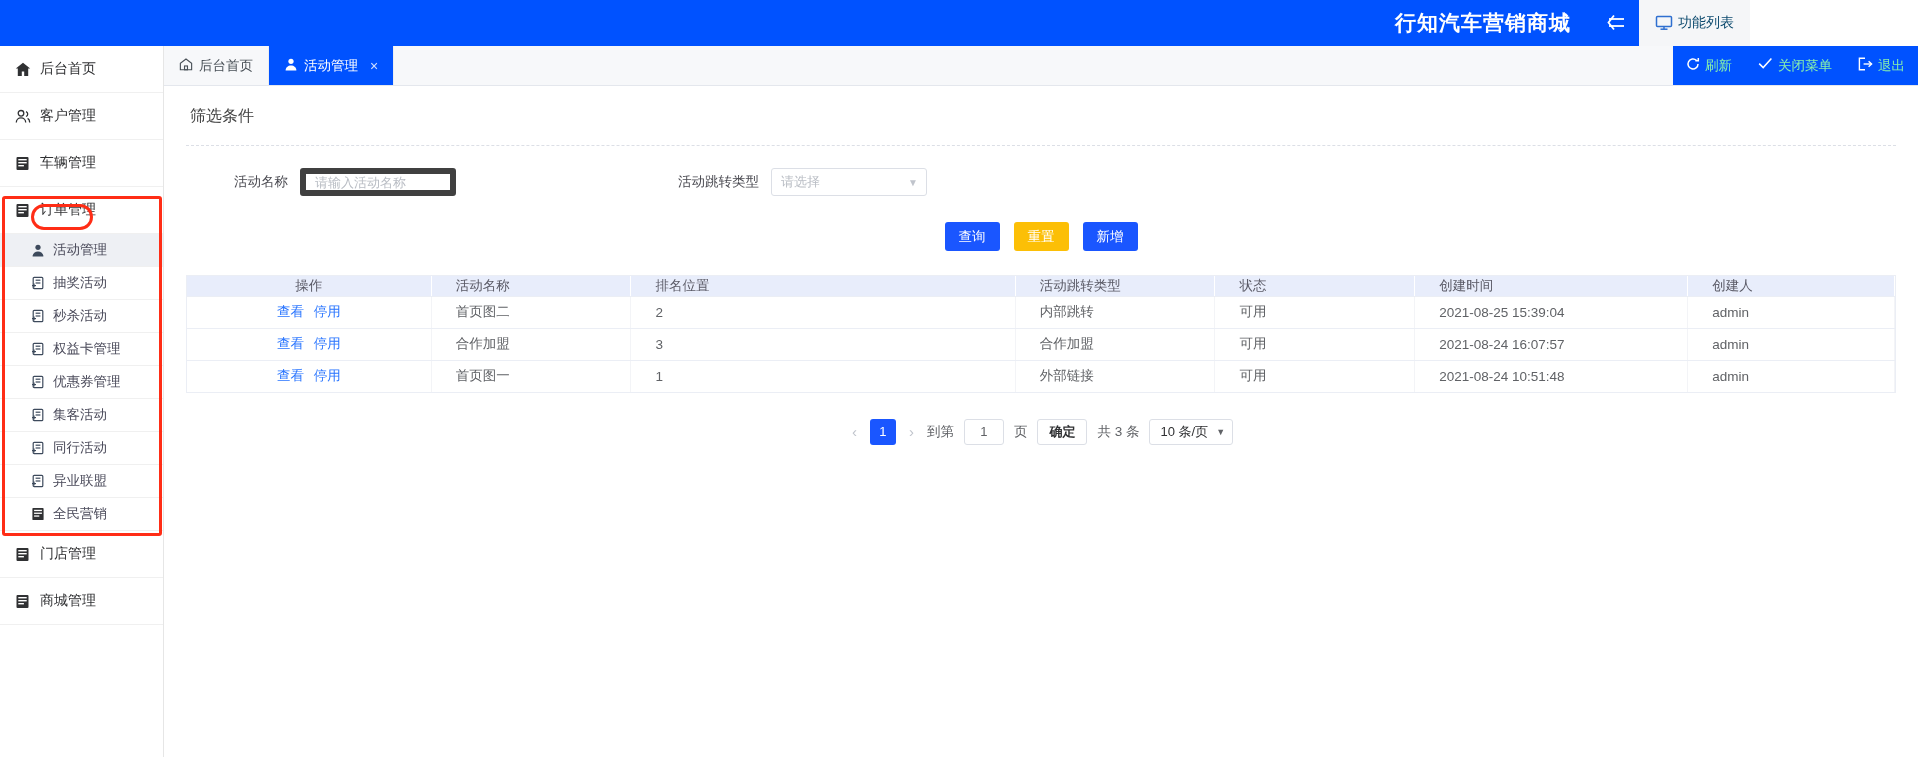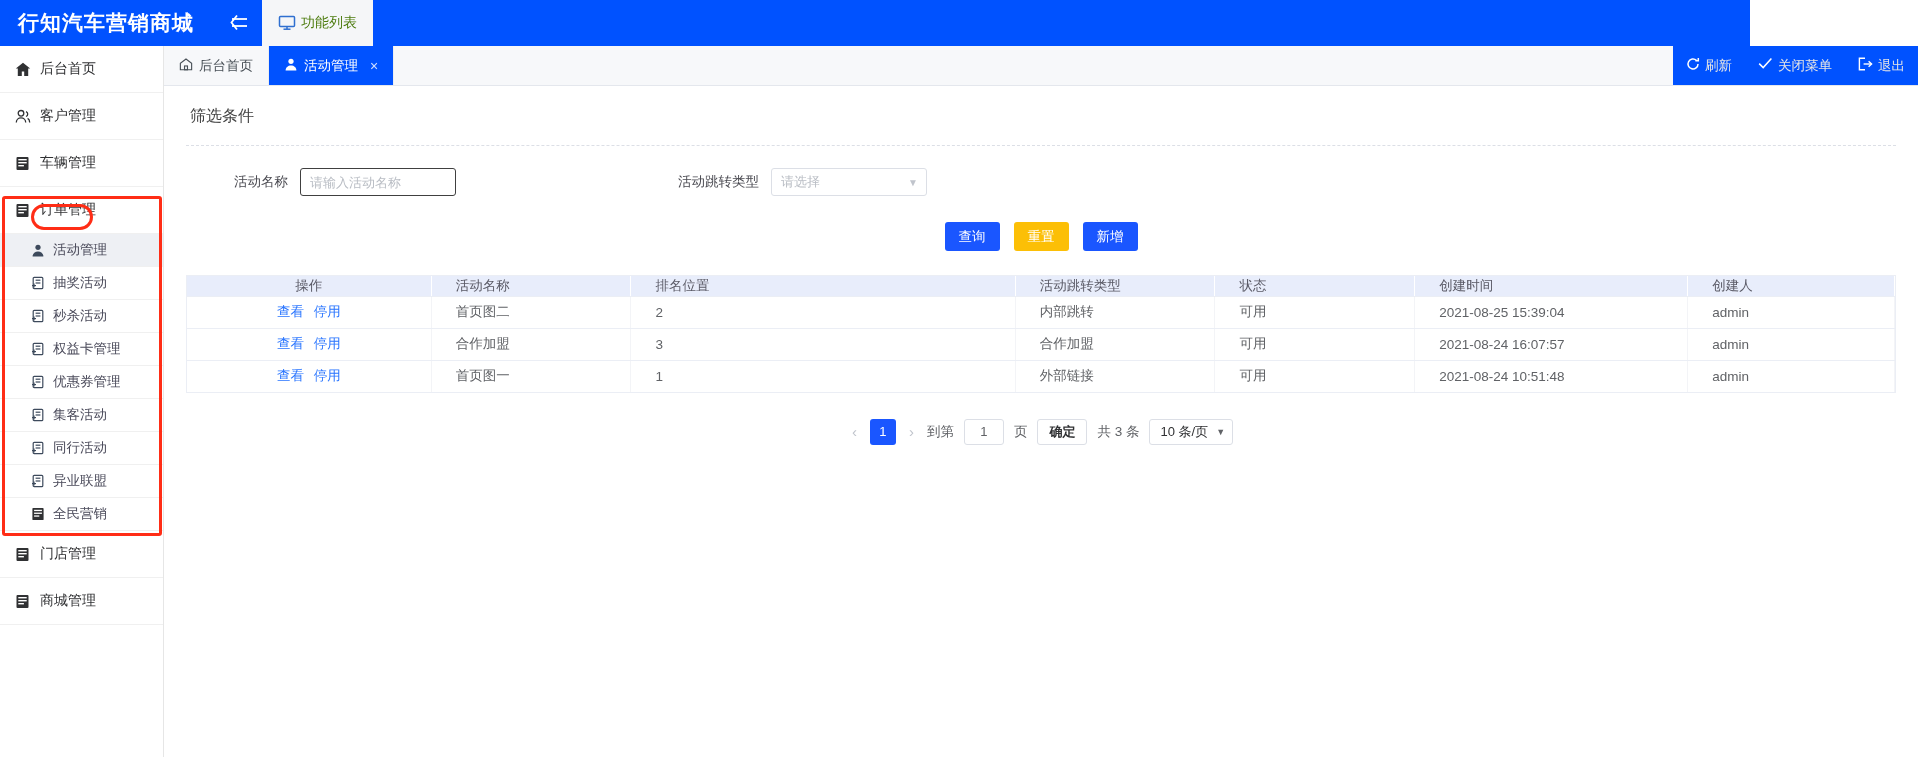--- a/index.html
+++ b/index.html
@@ -13,42 +13,42 @@
     font-size: 14px;
     color: #333;
   }
   .app { position: relative; width: 1918px; height: 757px; }
 
   
   .topbar {
     position: absolute; top: 0; left: 0;
     width: 1750px; height: 46px;
     background: #0052ff;
-    display: flex; align-items: stretch;
+    display: flex; align-items: stretch; justify-content: flex-end;
   }
   .brand {
     display: flex; align-items: center;
     padding: 0 22px 0 18px;
     color: #fff;
     font-size: 21px;
     font-weight: bold;
     letter-spacing: 1px;
     white-space: nowrap;
   }
   .collapse-btn {
     display: flex; align-items: center; justify-content: center;
     width: 46px;
     color: #fff;
     cursor: pointer;
   }
   .collapse-btn svg { display: block; }
   .menu-tab {
     display: flex; align-items: center; gap: 5px;
     background: #f5f6f8;
-    color: #4d7c0f;
+    color: #0c4a6e;
     padding: 0 16px;
     font-size: 14px;
     cursor: pointer;
     white-space: nowrap;
   }
   .menu-tab .mt-icon { display: flex; align-items: center; }
 
   
   .sidebar {
     position: absolute; top: 46px; left: 0;
@@ -115,21 +115,21 @@
   }
   .tab.active { background: #0052ff; color: #fff; }
   .tab .t-close {
     margin-left: 6px; font-size: 14px; color: rgba(255,255,255,.82);
     line-height: 1; cursor: pointer;
   }
   .top-actions {
     margin-left: auto;
     display: flex; align-items: stretch;
     background: #0052ff;
-    color: #e5e5e5;
+    color: #86efac;
   }
   .top-act {
     display: flex; align-items: center; gap: 5px;
     padding: 0 13px;
     font-size: 13.5px;
     cursor: pointer;
     white-space: nowrap;
   }
 
   
@@ -153,21 +153,21 @@
     padding-left: 48px;
   }
   .fld { display: flex; align-items: center; }
   .fld-label {
     font-size: 13.5px; color: #4b4b52;
     margin-right: 12px;
     white-space: nowrap;
   }
   .fld-input {
     width: 156px; height: 28px;
-    border: 1px solid #404040;
+    border: 6px solid #404040;
     border-radius: 3px;
     padding: 0 9px;
     font-size: 13px;
     color: #606266;
     background: #fff;
     outline: none;
     font-family: inherit;
   }
   .fld-input::placeholder { color: #b9bdc4; }
   .fld-select {

